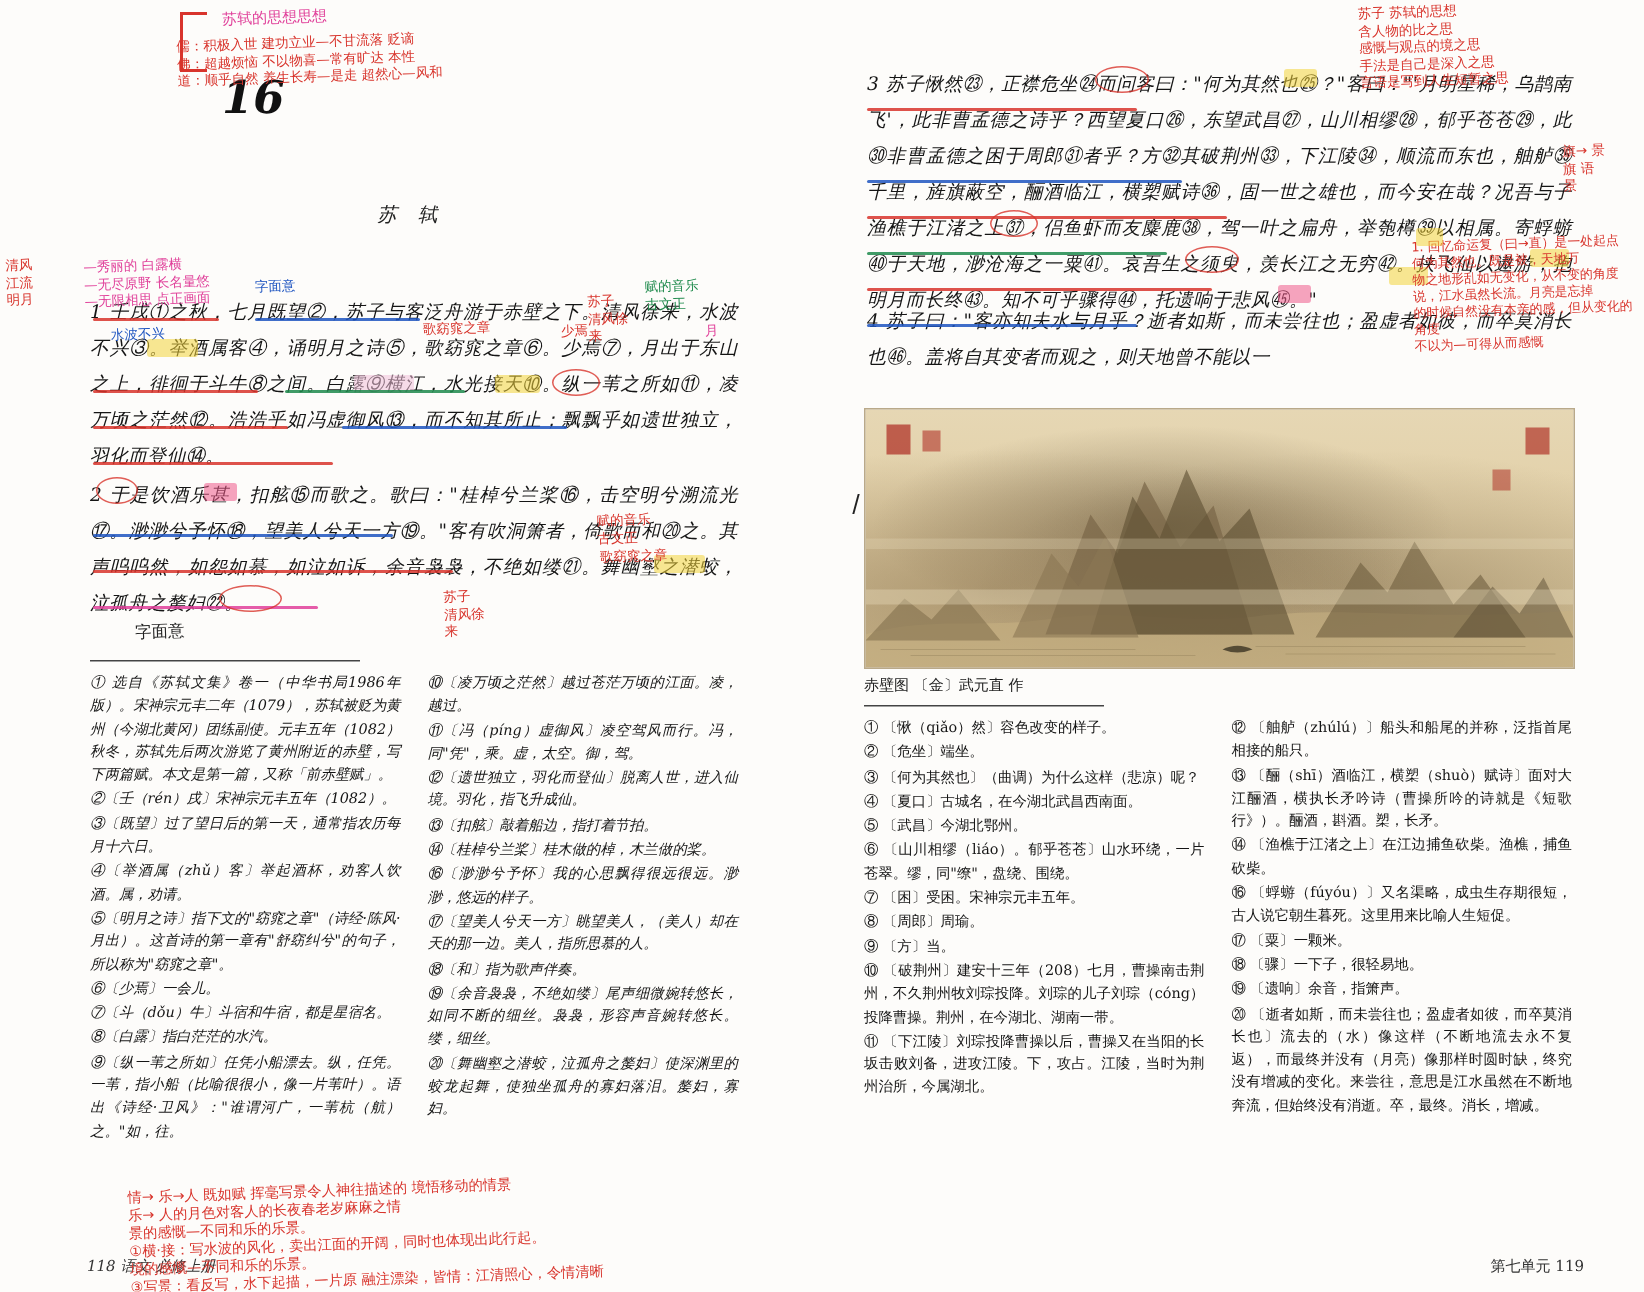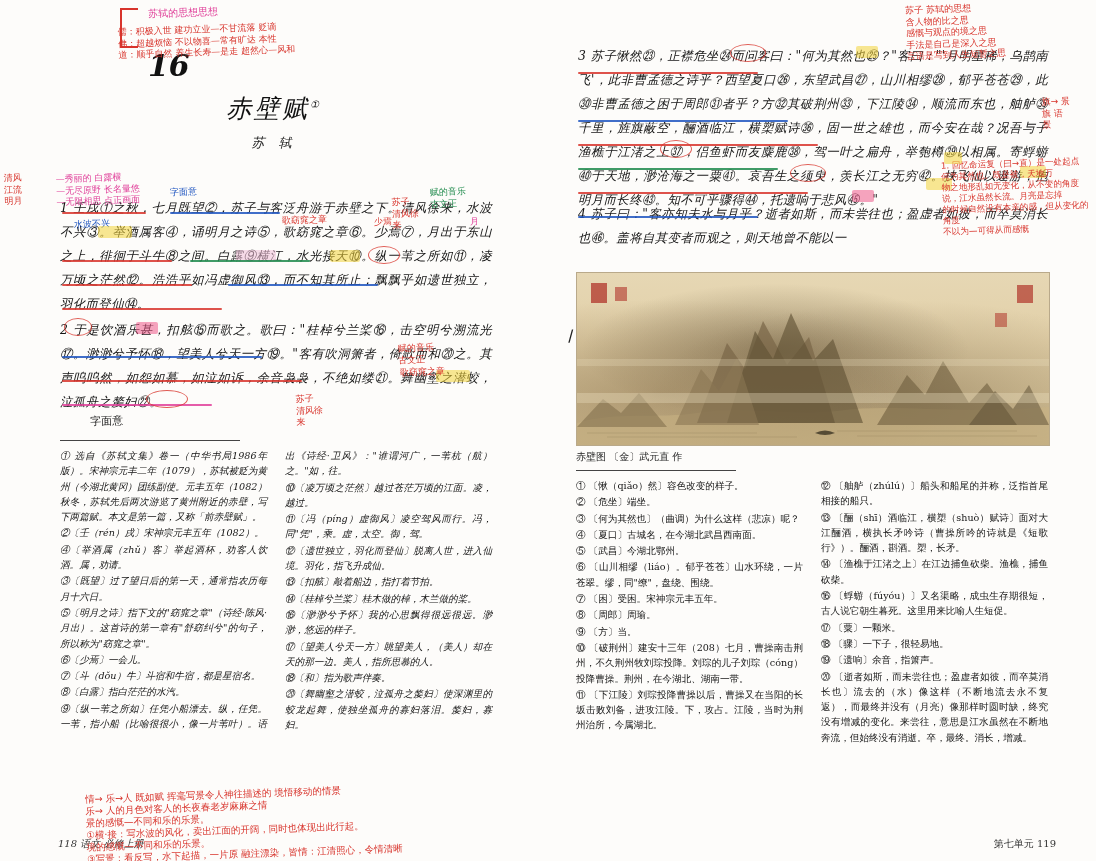--- a/index.html
+++ b/index.html
@@ -93,49 +93,47 @@
 </style>
 </head>
 <body>
 
 <div class="page">
 
   <div class="col left">
 
     <div class="chapter-num">16</div>
 
-    <div class="title">
-      <span>赤壁赋</span><sup>①</sup>
-    </div>
     <div class="author">苏 轼</div>
 
     <div class="body-text" style="left:60px;top:196px;width:432px;">1 壬戌①之秋，七月既望②，苏子与客泛舟游于赤壁之下。清风徐来，水波不兴③。举酒属客④，诵明月之诗⑤，歌窈窕之章⑥。少焉⑦，月出于东山之上，徘徊于斗牛⑧之间。白露⑨横江，水光接天⑩。纵一苇之所如⑪，凌万顷之茫然⑫。浩浩乎如冯虚御风⑬，而不知其所止；飘飘乎如遗世独立，羽化而登仙⑭。</div>
 
     <div class="body-text" style="left:60px;top:318px;width:432px;">2 于是饮酒乐甚，扣舷⑮而歌之。歌曰："桂棹兮兰桨⑯，击空明兮溯流光⑰。渺渺兮予怀⑱，望美人兮天一方⑲。"客有吹洞箫者，倚歌而和⑳之。其声呜呜然，如怨如慕，如泣如诉，余音袅袅，不绝如缕㉑。舞幽壑之潜蛟，泣孤舟之嫠妇㉒。</div>
 
     <div class="rule" style="left:60px;top:440px;width:180px;"></div>
 
     <div class="notes notes-2col" style="left:60px;top:448px;width:432px;height:340px;">
       <span class="n">① 选自《苏轼文集》卷一（中华书局1986年版）。宋神宗元丰二年（1079），苏轼被贬为黄州（今湖北黄冈）团练副使。元丰五年（1082）秋冬，苏轼先后两次游览了黄州附近的赤壁，写下两篇赋。本文是第一篇，又称「前赤壁赋」。</span>
       <span class="n">②〔壬（rén）戌〕宋神宗元丰五年（1082）。</span>
+      <span class="n">③〔既望〕过了望日后的第一天，通常指农历每月十六日。</span>
       <span class="n">④〔举酒属（zhǔ）客〕举起酒杯，劝客人饮酒。属，劝请。</span>
-      <span class="n">③〔既望〕过了望日后的第一天，通常指农历每月十六日。</span>
       <span class="n">⑤〔明月之诗〕指下文的"窈窕之章"（诗经·陈风·月出）。这首诗的第一章有"舒窈纠兮"的句子，所以称为"窈窕之章"。</span>
       <span class="n">⑥〔少焉〕一会儿。</span>
       <span class="n">⑦〔斗（dǒu）牛〕斗宿和牛宿，都是星宿名。</span>
       <span class="n">⑧〔白露〕指白茫茫的水汽。</span>
       <span class="n">⑨〔纵一苇之所如〕任凭小船漂去。纵，任凭。一苇，指小船（比喻很很小，像一片苇叶）。语出《诗经·卫风》："谁谓河广，一苇杭（航）之。"如，往。</span>
       <span class="n">⑩〔凌万顷之茫然〕越过苍茫万顷的江面。凌，越过。</span>
       <span class="n">⑪〔冯（píng）虚御风〕凌空驾风而行。冯，同"凭"，乘。虚，太空。御，驾。</span>
       <span class="n">⑫〔遗世独立，羽化而登仙〕脱离人世，进入仙境。羽化，指飞升成仙。</span>
       <span class="n">⑬〔扣舷〕敲着船边，指打着节拍。</span>
       <span class="n">⑭〔桂棹兮兰桨〕桂木做的棹，木兰做的桨。</span>
       <span class="n">⑯〔渺渺兮予怀〕我的心思飘得很远很远。渺渺，悠远的样子。</span>
       <span class="n">⑰〔望美人兮天一方〕眺望美人，（美人）却在天的那一边。美人，指所思慕的人。</span>
       <span class="n">⑱〔和〕指为歌声伴奏。</span>
+      <span class="n">⑲〔余音袅袅，不绝如缕〕尾声细微婉转悠长，如同不断的细丝。袅袅，形容声音婉转悠长。缕，细丝。</span>
       <span class="n">⑳〔舞幽壑之潜蛟，泣孤舟之嫠妇〕使深渊里的蛟龙起舞，使独坐孤舟的寡妇落泪。嫠妇，寡妇。</span>
     </div>
 
     <div class="footer" style="left:58px;">118 语文 必修上册</div>
   </div>
 
   <div class="col right">
 
     <div class="body-text" style="left:30px;top:44px;width:470px;">3 苏子愀然㉓，正襟危坐㉔而问客曰："何为其然也㉕？"客曰："'月明星稀，乌鹊南飞'，此非曹孟德之诗乎？西望夏口㉖，东望武昌㉗，山川相缪㉘，郁乎苍苍㉙，此㉚非曹孟德之困于周郎㉛者乎？方㉜其破荆州㉝，下江陵㉞，顺流而东也，舳舻㉟千里，旌旗蔽空，酾酒临江，横槊赋诗㊱，固一世之雄也，而今安在哉？况吾与子渔樵于江渚之上㊲，侣鱼虾而友麋鹿㊳，驾一叶之扁舟，举匏樽㊴以相属。寄蜉蝣㊵于天地，渺沧海之一粟㊶。哀吾生之须臾，羡长江之无穷㊷。挟飞仙以遨游，抱明月而长终㊸。知不可乎骤得㊹，托遗响于悲风㊺。"</div>
 

